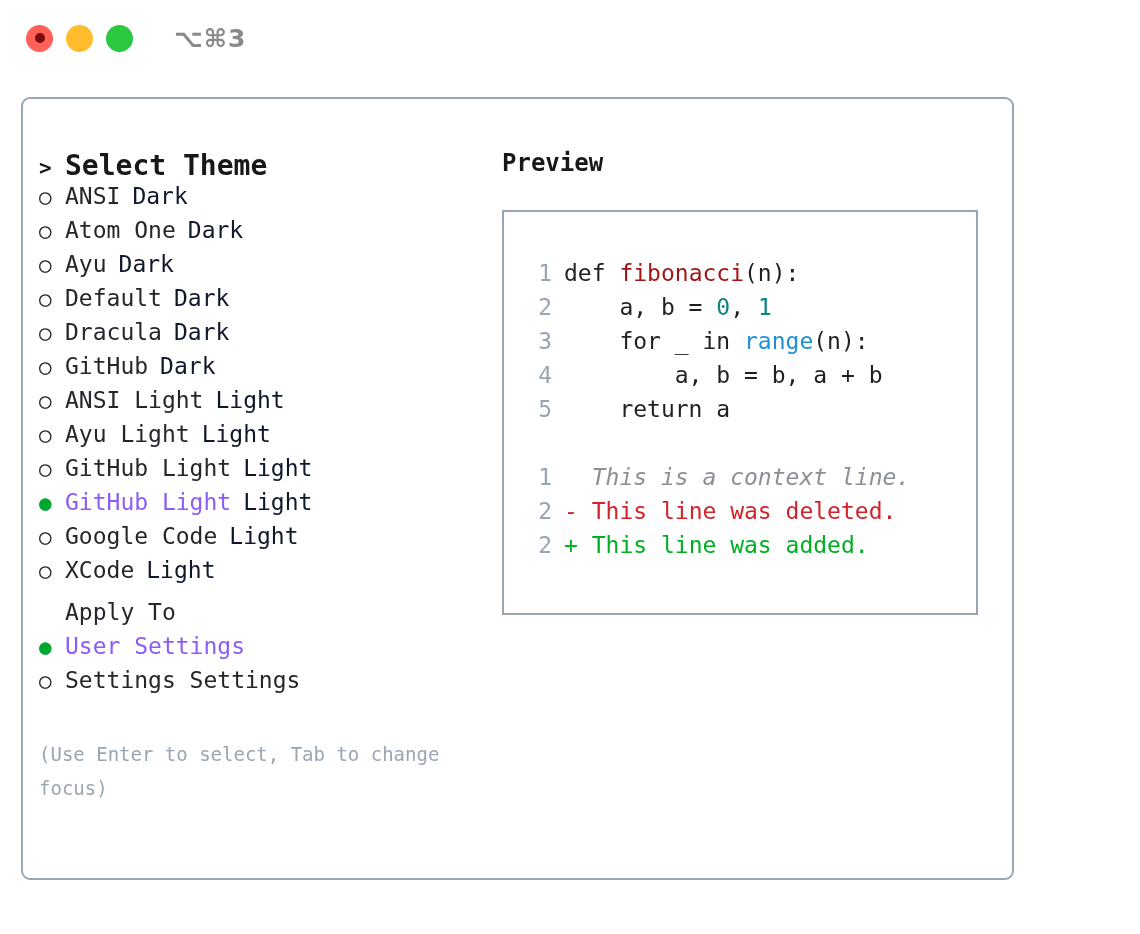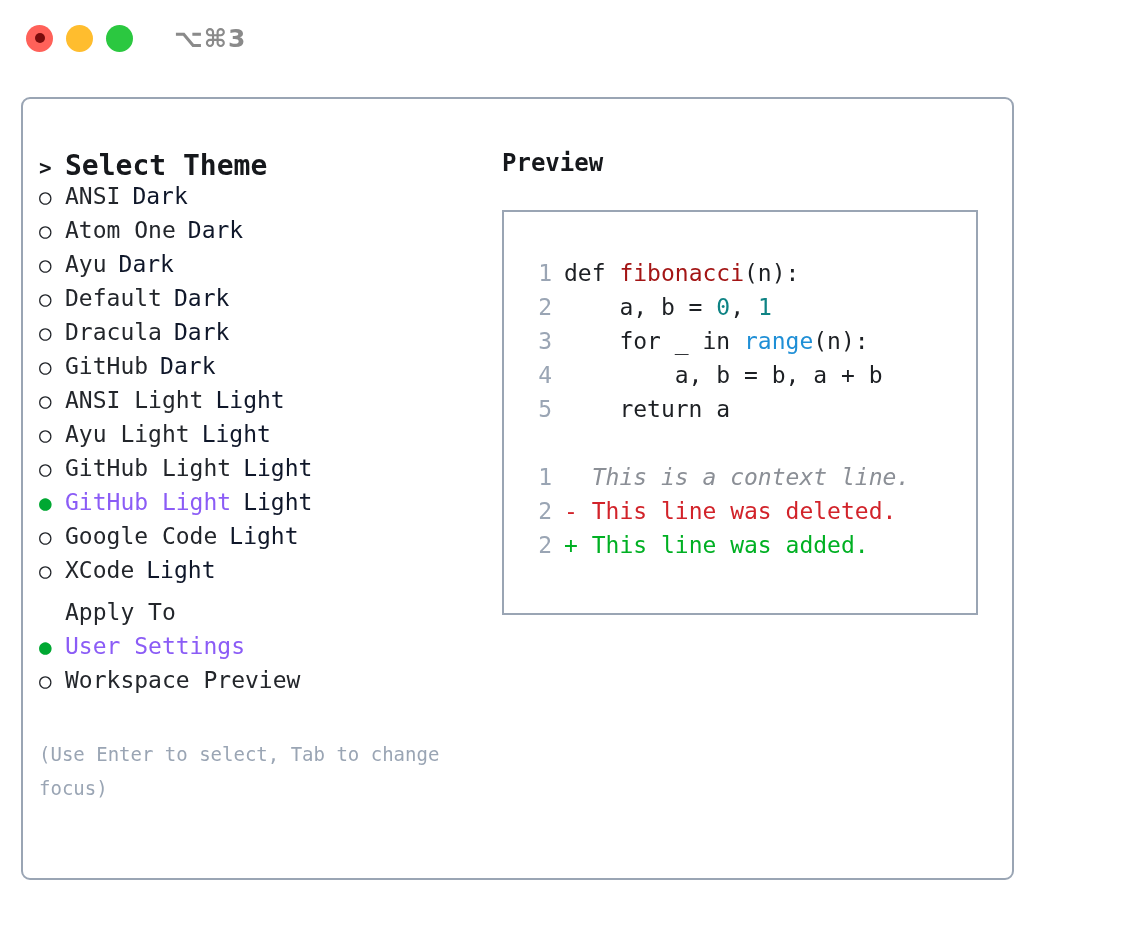--- a/index.html
+++ b/index.html
@@ -224,21 +224,21 @@
             <div class="line"><span class="marker">○</span><span class="label">XCode</span><span class="badge">Light</span></div>
           </div>
 
         <div id="apply-block">
           <div class="line">
             <span class="marker"> </span>
             <span class="label">Apply To</span>
           </div>
           <div id="apply-list">
               <div class="line"><span class="marker dot-selected">●</span><span class="label selected">User Settings</span></div>
-              <div class="line"><span class="marker">○</span><span class="label">Workspace Preview</span></div>
+              <div class="line"><span class="marker">○</span><span class="label">Settings Settings</span></div>
             </div>
         </div>
 
         <div id="hint">(Use Enter to select, Tab to change focus)</div>
       </div>
 
       <div id="right-pane">
         <div id="preview-heading">Preview</div>
         <div id="preview-box">
           <div id="code-block">

